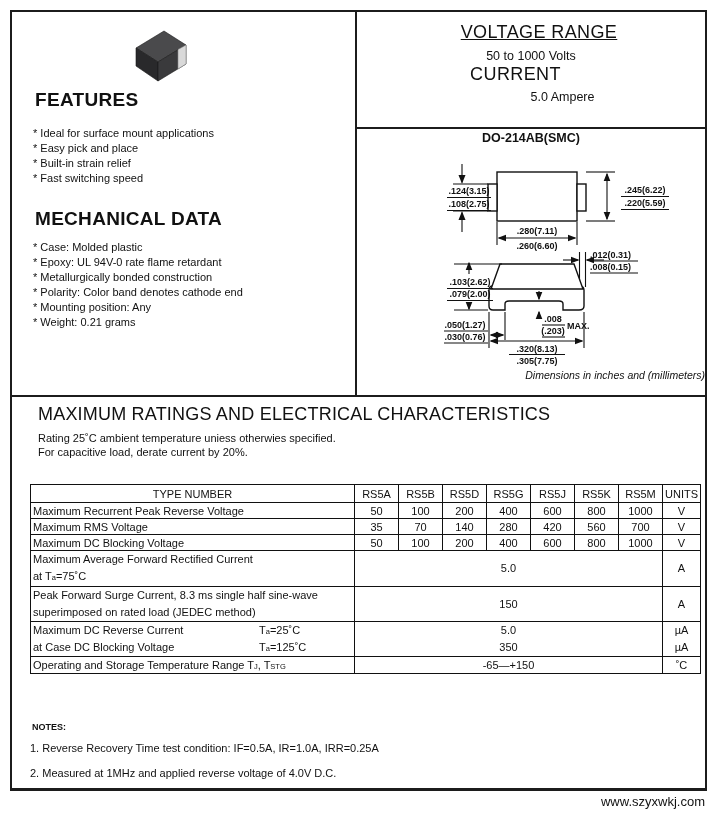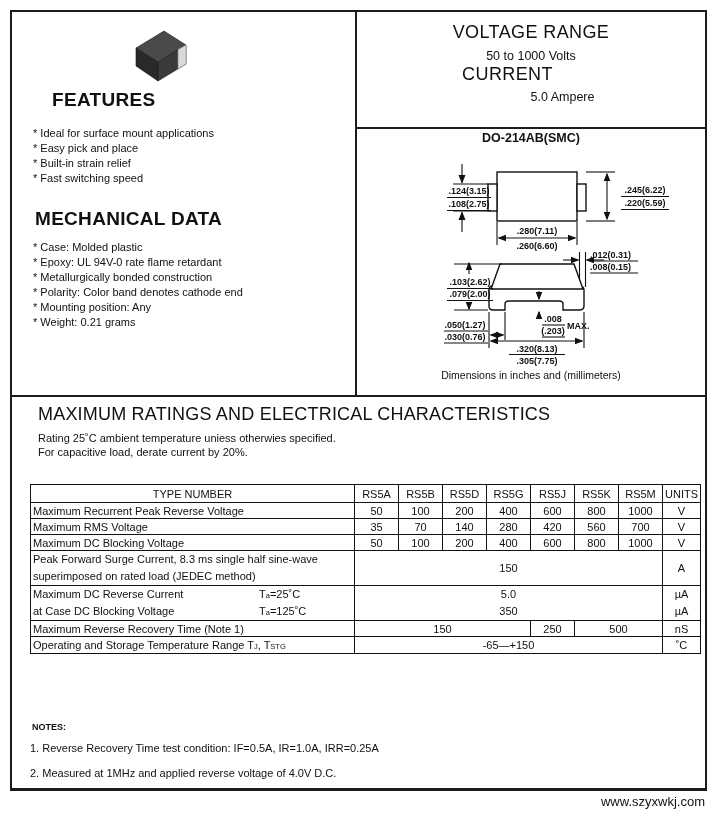--- a/index.html
+++ b/index.html
@@ -17,22 +17,22 @@
 
   
   .right-panel { position:absolute; left:343px; top:0; width:350px; height:383px;
     border-left:2px solid #1c1c1c; }
   .voltage-box { position:absolute; left:0; top:0; width:348px; height:117px;
     border-bottom:2px solid #1c1c1c; text-align:center; }
   .vr-big { font-size:18px; letter-spacing:.4px; }
   .vr-small { font-size:12.5px; }
   .pkg-title { position:absolute; left:0; top:119px; width:348px; text-align:center;
     font-size:12.5px; font-weight:bold; }
-  .pkg-caption { position:absolute; left:0; top:357px; width:348px; text-align:center;
-    font-size:10.5px; }
+  .pkg-caption { position:absolute; left:0; top:357px; width:348px; text-align:right;
+    font-size:10.5px;font-style:italic; }
   .divider-h { position:absolute; left:0; top:383px; width:693px; height:0;
     border-top:2px solid #1c1c1c; }
 
   
   .ratings-title { font-size:18px; letter-spacing:.2px; }
   .conds { font-size:11px; line-height:13.8px; }
 
   table.ratings { border-collapse:collapse; width:670px; table-layout:fixed; }
   table.ratings td, table.ratings th { border:1.7px solid #111; font-weight:normal;
     font-size:11px; padding:0 2px; vertical-align:middle; overflow:hidden; }
@@ -67,43 +67,43 @@
 <div class="page">
   <div class="frame">
 
     <svg class="abs" style="left:116px; top:12px;" width="64" height="60" viewBox="0 0 64 60">
       <polygon points="8,24 36,7 58,21 30,38" fill="#4a4a4c" stroke="#1a1a1a" stroke-width="0.6"></polygon>
       <polygon points="8,24 30,38 30,57 8,42" fill="#29292b" stroke="#1a1a1a" stroke-width="0.6"></polygon>
       <polygon points="30,38 58,21 58,40 30,57" fill="#3a3a3c" stroke="#1a1a1a" stroke-width="0.6"></polygon>
       <polygon points="50,25.5 58,21 58,40 50,45" fill="#d9d9d9" stroke="#8a8a8a" stroke-width="0.6"></polygon>
     </svg>
 
-    <div class="abs h1" style="left:40px; top:77px;">FEATURES</div>
+    <div class="abs h1" style="left:23px; top:77px;">FEATURES</div>
     <div class="abs plist" style="left:21px; top:114px;">
       <div>* Ideal for surface mount applications</div>
       <div>* Easy pick and place</div>
       <div>* Built-in strain relief</div>
       <div>* Fast switching speed</div>
     </div>
 
     <div class="abs h1" style="left:23px; top:196px;">MECHANICAL DATA</div>
     <div class="abs plist" style="left:21px; top:228px;">
       <div>* Case: Molded plastic</div>
       <div>* Epoxy: UL 94V-0 rate flame retardant</div>
       <div>* Metallurgically bonded construction</div>
       <div>* Polarity: Color band denotes cathode end</div>
       <div>* Mounting position: Any</div>
       <div>* Weight: 0.21 grams</div>
     </div>
 
     <div class="right-panel">
       <div class="voltage-box">
-        <div class="abs vr-big" style="left:0; top:10px; width:348px;">VOLTAGE RANGE</div>
+        <div class="abs vr-big" style="left:8px; top:10px; width:348px;text-decoration:underline;">VOLTAGE RANGE</div>
         <div class="abs vr-small" style="left:0; top:37px; width:348px;">50 to 1000 Volts</div>
-        <div class="abs vr-big" style="left:8px; top:52px; width:285px;">CURRENT</div>
+        <div class="abs vr-big" style="left:16px; top:52px; width:285px;">CURRENT</div>
         <div class="abs vr-small" style="left:0; top:78px; width:411px;">5.0 Ampere</div>
       </div>
 
       <div class="pkg-title">DO-214AB(SMC)</div>
 
       <svg class="abs" style="left:0; top:136px;" width="348" height="220" viewBox="0 0 348 220">
         <defs>
           <marker id="ar" viewBox="0 0 10 10" refX="8.5" refY="5" markerWidth="8" markerHeight="8" orient="auto-start-reverse">
               <path d="M0,1 L10,5 L0,9 Z" fill="#111"></path>
             </marker>
@@ -245,20 +245,32 @@
         <td class="val">100</td>
         <td class="val">200</td>
         <td class="val">400</td>
         <td class="val">600</td>
         <td class="val">800</td>
         <td class="val">1000</td>
         <td class="unit">V</td>
       </tr>
       <tr class="r34">
         <td class="lbl">
+          <div class="l2">Maximum Average Forward Rectified Current</div>
+          <div class="l2"><span>at T</span><span class="sub">a</span><span>=75˚C</span></div>
+        </td>
+        <td class="val vbot" colspan="7">
+          <div class="l2">5.0</div>
+        </td>
+        <td class="unit vbot">
+          <div class="l2">A</div>
+        </td>
+      </tr>
+      <tr class="r34">
+        <td class="lbl">
           <div class="l2">Peak Forward Surge Current, 8.3 ms single half sine-wave</div>
           <div class="l2">superimposed on rated load (JEDEC method)</div>
         </td>
         <td class="val vbot" colspan="7">
           <div class="l2">150</div>
         </td>
         <td class="unit vbot">
           <div class="l2">A</div>
         </td>
       </tr>
@@ -269,27 +281,20 @@
         </td>
         <td class="val twolines" colspan="7">
           <div>5.0</div>
           <div>350</div>
         </td>
         <td class="unit twolines">
           <div>µA</div>
           <div>µA</div>
         </td>
       </tr>
-      <tr class="r16">
-        <td class="lbl">Maximum Reverse Recovery Time (Note 1)</td>
-        <td class="val" colspan="4">150</td>
-        <td class="val">250</td>
-        <td class="val" colspan="2">500</td>
-        <td class="unit">nS</td>
-      </tr>
       <tr class="r17">
         <td class="lbl">
           <span>Operating and Storage Temperature Range T</span><span class="sub">J</span><span>, T</span><span class="sub">STG</span>
         </td>
         <td class="val" colspan="7">-65—+150</td>
         <td class="unit">˚C</td>
       </tr>
     </tbody>
       </table>
 

